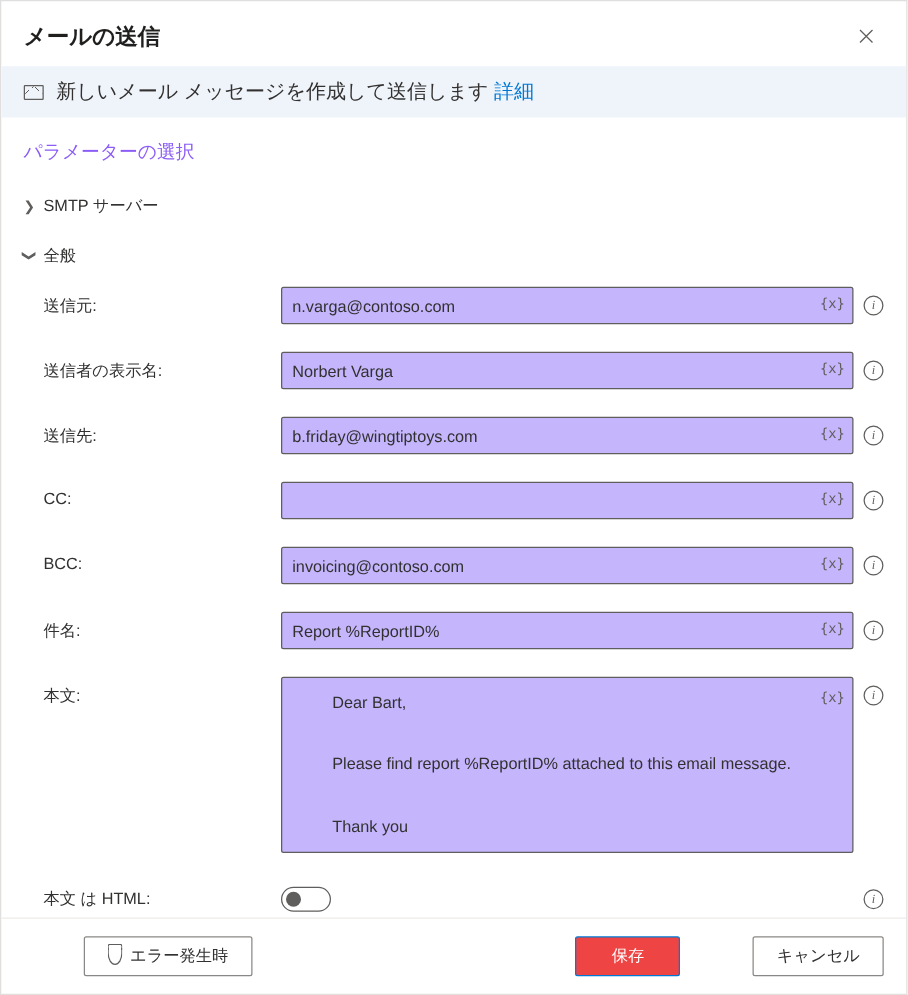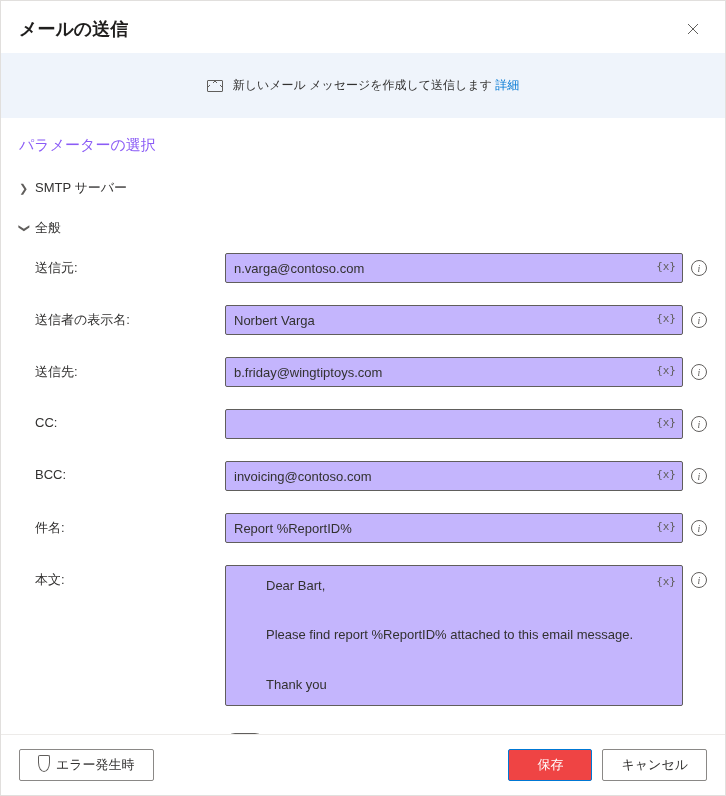--- a/index.html
+++ b/index.html
@@ -27,27 +27,26 @@
     }
     .close-btn {
       width: 28px; height: 28px;
       display: flex; align-items: center; justify-content: center;
       cursor: pointer;
       color: #605e5c;
       font-size: 14px;
     }
     .info-bar {
       background: #eff4fb;
-      padding: 24px 18px;
+      padding: 10px 18px;
       display: flex;
       align-items: center;
       gap: 10px;
-      font-size: 12px;
-      color: #323130;
-      justify-content: center;
+      font-size: 16px;
+      color: #323130;
     }
     .info-bar a { color: #0078d4; text-decoration: none; }
     .content {
       flex: 1;
       overflow-y: auto;
       padding: 18px 18px 10px 18px;
     }
     .section-title {
       font-size: 15px;
       font-weight: 400;
@@ -159,20 +158,21 @@
       padding: 0 18px;
       border: 1px solid #8a8886;
       border-radius: 2px;
       background: #fff;
       font-size: 13px;
       color: #323130;
       display: flex;
       align-items: center;
       gap: 6px;
       cursor: pointer;
+      margin-left: 48px;
     }
     .btn-primary {
       background: #ef4444;
       border-color: #0078d4;
       color: #fff;
       padding: 0 28px;
     }
     .footer-right { display: flex; gap: 10px; }
     .mail-icon {
       width: 16px; height: 12px;

